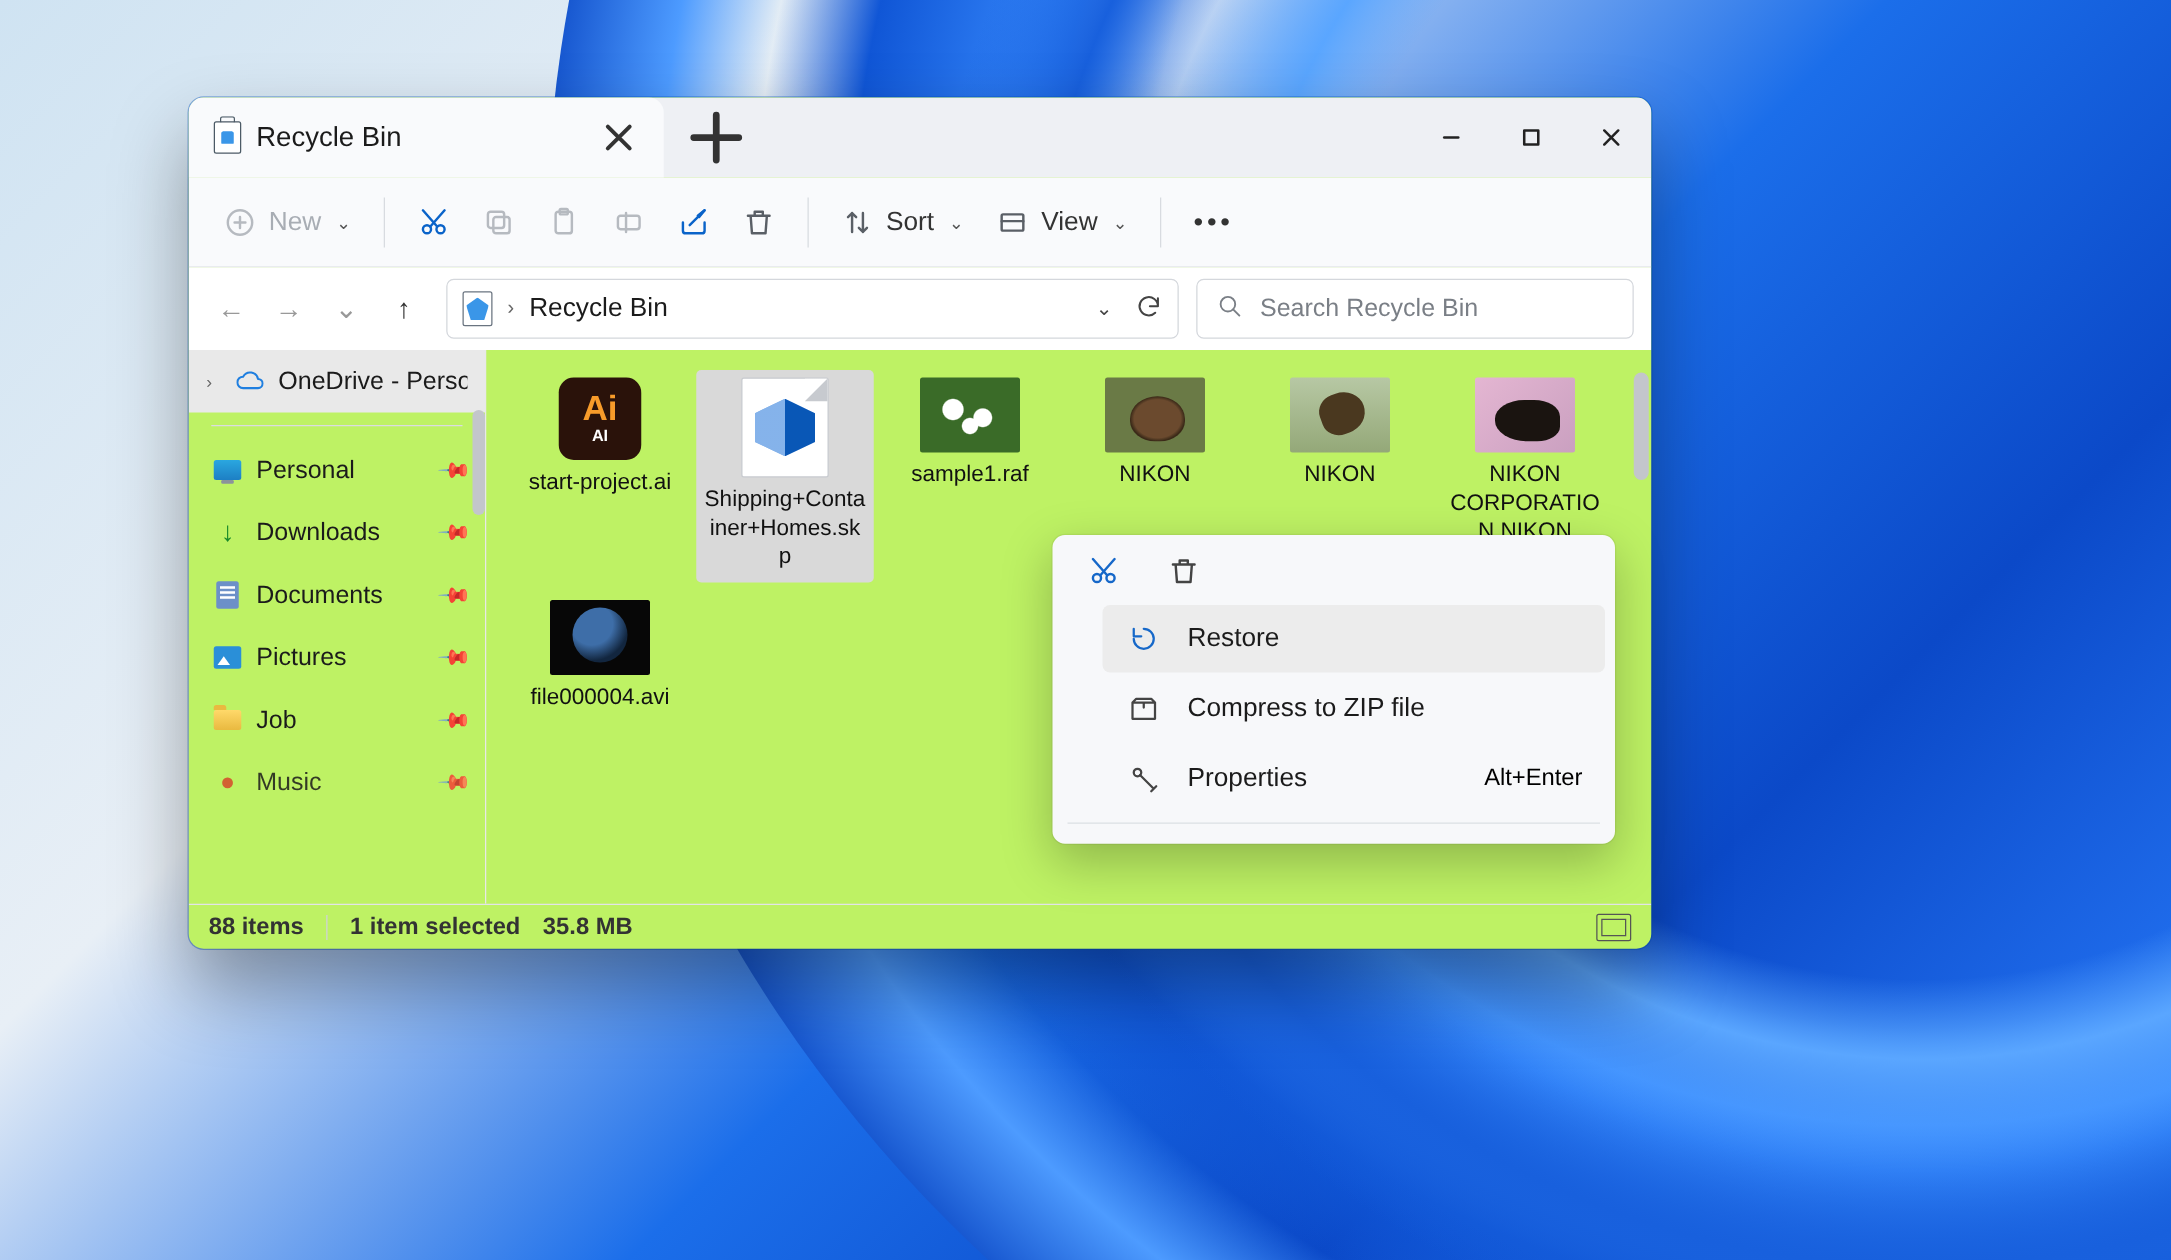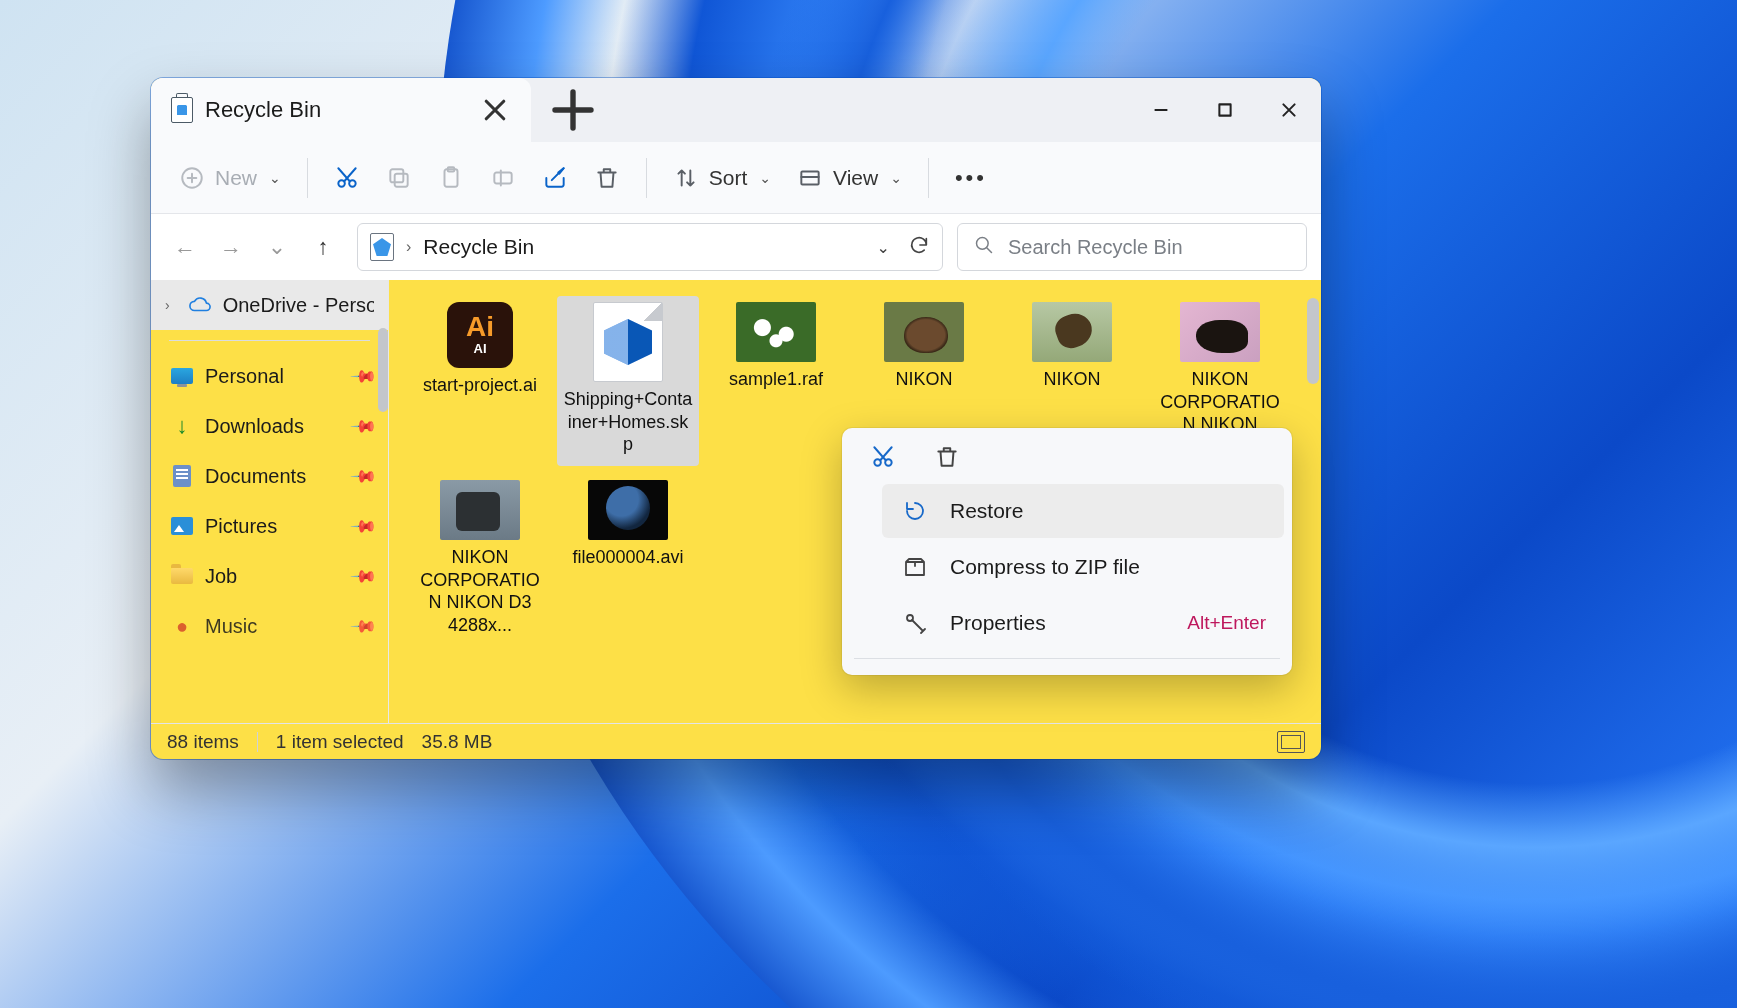--- a/index.html
+++ b/index.html
@@ -2,21 +2,21 @@
 <html><head>
 <meta charset="utf-8">
 <style>
 * { box-sizing: border-box; margin: 0; padding: 0; font-family: "Segoe UI", -apple-system, sans-serif; }
 body { width: 1737px; height: 1008px; overflow: hidden; position: relative; background: linear-gradient(135deg,#cfe3f2 0%,#e8eff6 30%,#1b6eea 55%, #0b49c8 75%, #2a7fff 100%); }
 .wallpaper-swirl { position:absolute; inset:0; pointer-events:none; }
 .wallpaper-swirl::before, .wallpaper-swirl::after { content:""; position:absolute; border-radius:50%; }
 .wallpaper-swirl::before { width:2200px; height:2200px; right:-900px; top:-900px; background: radial-gradient(circle at 50% 50%, rgba(255,255,255,0) 40%, #3a8dff 45%, #1056d6 55%, rgba(255,255,255,0) 60%, #4d9bff 65%, #0c49c6 72%, rgba(255,255,255,0) 78%); }
 .wallpaper-swirl::after { width:1800px; height:1800px; right:-700px; top:-600px; background: radial-gradient(circle at 50% 50%, rgba(255,255,255,0) 38%, #5aa6ff 43%, rgba(255,255,255,0) 50%, #1860dd 56%, rgba(255,255,255,0) 63%); }
 
-.window { position:absolute; left:151px; top:78px; width:1170px; height:681px; background:#fde047; border-radius:12px; box-shadow:0 30px 60px rgba(0,0,0,.35), 0 0 0 1px rgba(0,80,200,.4); display:flex; flex-direction:column; overflow:hidden; }
+.window { position:absolute; left:151px; top:78px; width:1170px; height:681px; background:#bef264; border-radius:12px; box-shadow:0 30px 60px rgba(0,0,0,.35), 0 0 0 1px rgba(0,80,200,.4); display:flex; flex-direction:column; overflow:hidden; }
 
 
 .titlebar { height:64px; background:#eef0f4; display:flex; align-items:center; position:relative; }
 .tab { height:64px; padding:0 22px 0 20px; background:#f9fafc; border-top-right-radius:12px; display:flex; align-items:center; gap:12px; position:relative; min-width:380px; }
 .tab::after{content:"";position:absolute;right:-12px;top:0;width:12px;height:100%;}
 .tab .recycle-glyph { width:22px; height:26px; border:1.5px solid #4c5a66; border-radius:2px; position:relative; background:#fff; }
 .tab .recycle-glyph::before { content:""; position:absolute; top:-5px; left:4px; right:4px; height:4px; border:1.5px solid #4c5a66; border-bottom:none; border-radius:2px 2px 0 0; }
 .tab .recycle-glyph::after { content:""; position:absolute; inset:4px 3px; background:linear-gradient(#3a96e8,#3a96e8) center/10px 10px no-repeat; clip-path:polygon(50% 0,100% 35%,80% 100%,20% 100%,0 35%); }
 .tab-title { font-size:22px; color:#1b1b1b; }
 .tab-close { margin-left:auto; width:28px; height:28px; display:flex; align-items:center; justify-content:center; color:#333; font-size:20px; border-radius:4px; }
@@ -97,30 +97,30 @@
 .thumb.dog{background:linear-gradient(135deg,#e4b6d2,#caa0c0);position:relative;}
 .thumb.dog::after{content:"";position:absolute;left:20%;top:30%;width:65%;height:55%;background:#1a1410;border-radius:45% 40% 35% 50%;}
 .thumb.hand{background:linear-gradient(#8a9aa6,#6b7a86);position:relative;}
 .thumb.hand::after{content:"";position:absolute;left:20%;top:20%;width:55%;height:65%;background:#2c3033;border-radius:6px;}
 .thumb.earth{background:#070707;position:relative;}
 .thumb.earth::after{content:"";position:absolute;left:18px;top:6px;width:44px;height:44px;border-radius:50%;background:radial-gradient(circle at 35% 30%, #3e6ea8 0 40%, #12263f 70% 100%);}
 .item .name{max-width:130px;word-break:break-word;}
 .content-scroll{position:absolute;right:2px;top:18px;width:12px;height:86px;background:#c3c6cb;border-radius:6px;}
 
 
-.statusbar{height:36px;border-top:1px solid #e2e4e8;display:flex;align-items:center;padding:0 16px;gap:18px;font-size:19px;color:#333;}
+.statusbar{height:36px;border-top:1px solid #e2e4e8;display:flex;align-items:center;padding:0 16px;gap:18px;font-size:19px;color:#333;font-weight:bold;}
 .statusbar .sep{width:1px;height:20px;background:#cfd2d7;}
 .view-toggle{margin-left:auto;width:28px;height:22px;border:1.5px solid #555;border-radius:2px;position:relative;}
 .view-toggle::before{content:"";position:absolute;inset:3px;border:1.5px solid #555;}
 
 
 .ctxmenu{position:absolute;left:842px;top:428px;width:450px;background:#f7f8fa;border-radius:10px;box-shadow:0 14px 40px rgba(0,0,0,.25),0 0 0 1px rgba(0,0,0,.05);padding:10px 8px;display:flex;flex-direction:column;gap:2px;}
 .ctx-row{height:54px;display:flex;align-items:center;gap:20px;padding:0 18px;border-radius:6px;font-size:21px;color:#1b1b1b;margin-left:32px;}
 .ctx-row.hover{background:#ececec;}
-.ctx-row .short{margin-left:auto;color:#be185d;font-size:19px;}
+.ctx-row .short{margin-left:auto;color:#000000;font-size:19px;}
 .ctx-icons{display:flex;gap:34px;padding:4px 18px 10px;}
 .ctx-ic{width:30px;height:30px;display:flex;align-items:center;justify-content:center;color:#1668c9;}
 .ctx-ic.gray{color:#444;}
 .ctx-hr{height:1px;background:#dcdfe4;margin:6px 4px;}
 svg{stroke:currentColor;fill:none;stroke-width:1.8;stroke-linecap:round;stroke-linejoin:round;}
 </style>
 </head>
 <body>
 <div class="wallpaper-swirl"></div>
 
@@ -332,24 +332,20 @@
           </div>
         <div class="item">
             <div class="thumb bird"></div>
             <div class="name">NIKON</div>
           </div>
         <div class="item">
             <div class="thumb dog"></div>
             <div class="name">NIKON CORPORATION NIKON D5100 19...</div>
           </div>
         <div class="item">
-            <div class="thumb hand"></div>
-            <div class="name">NIKON CORPORATION NIKON D3 4288x...</div>
-          </div>
-        <div class="item">
             <div class="thumb earth"></div>
             <div class="name">file000004.avi</div>
           </div>
       </div>
       <div class="content-scroll"></div>
     </div>
   </div>
 
   <div class="statusbar">
     <span>88 items</span>

